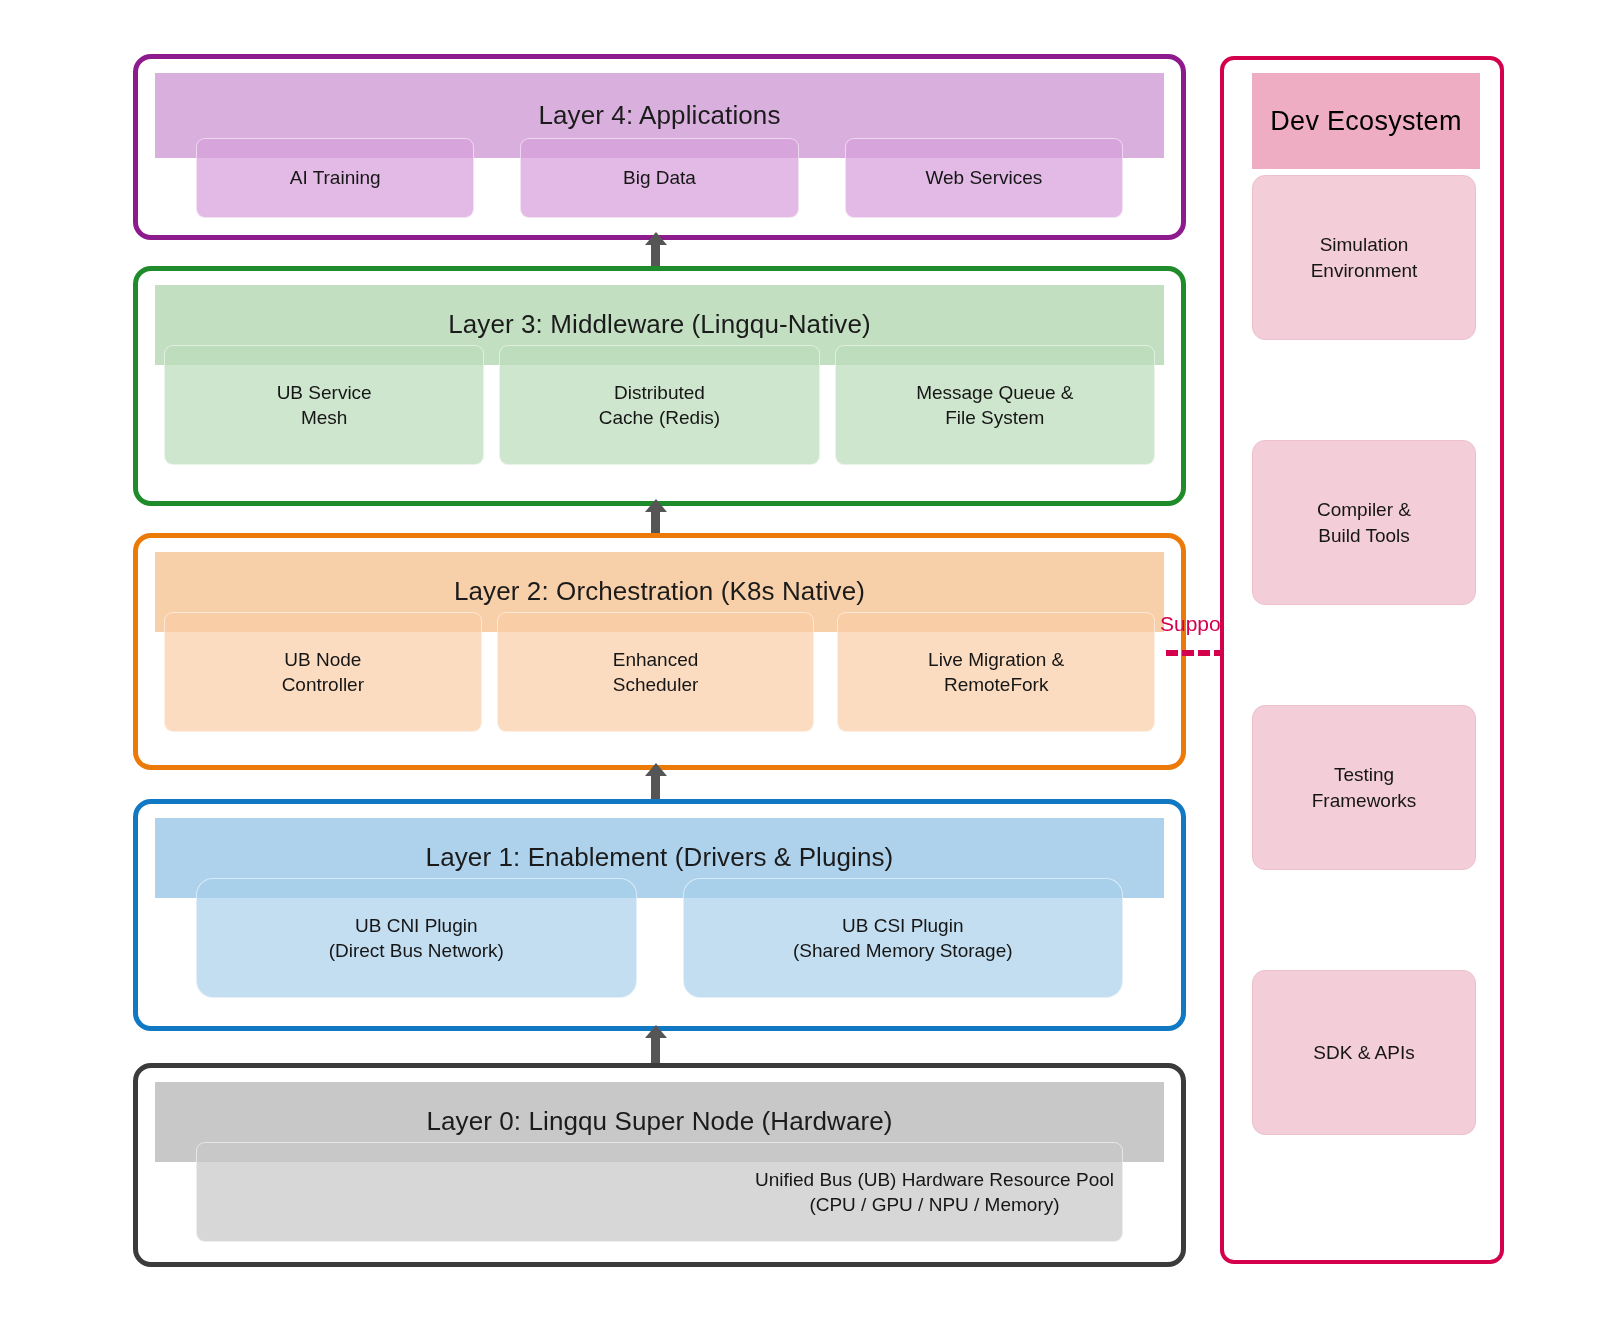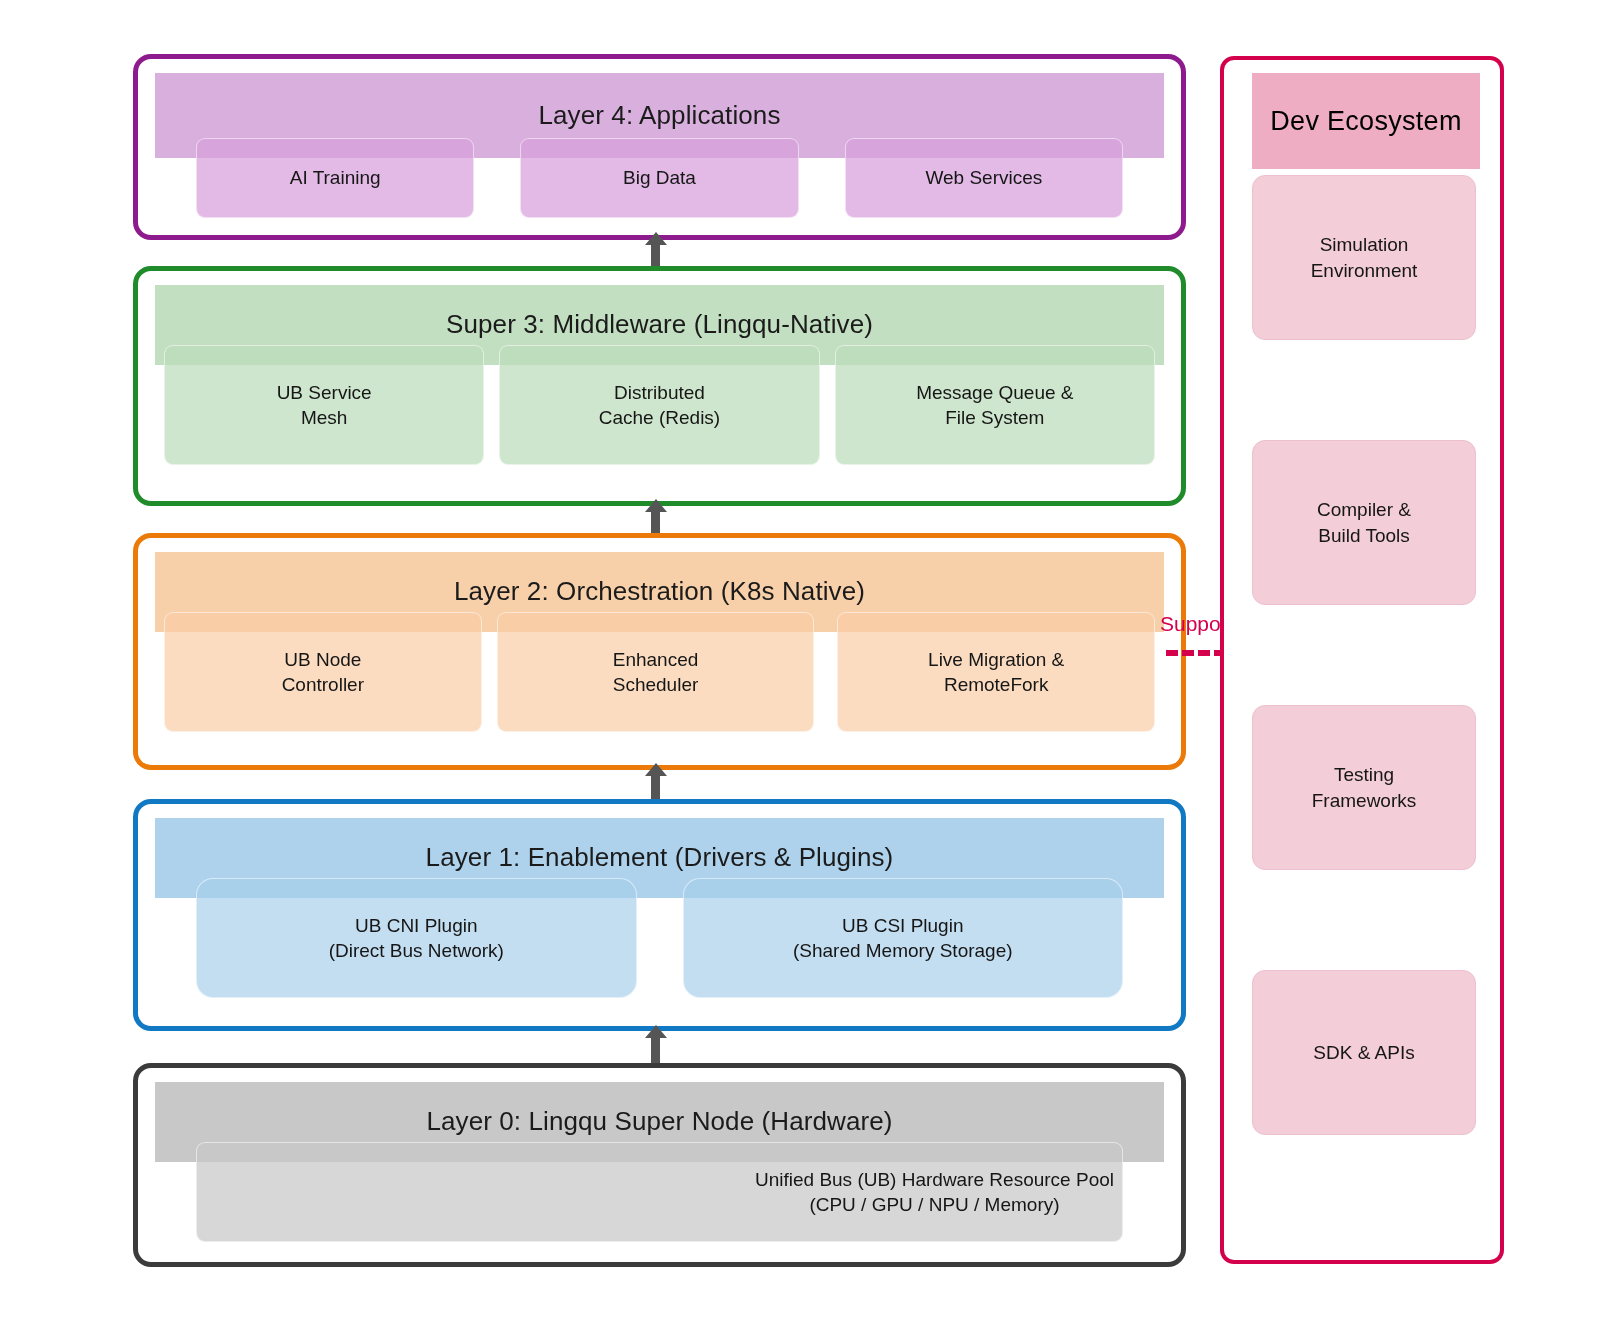--- a/index.html
+++ b/index.html
@@ -181,21 +181,21 @@
       <div class="sub-box" style="flex:1;">
         <span>Web Services</span>
       </div>
     </div>
   </div>
 
   <div class="arrow" style="left:651px; top:243px; height:26px;"></div>
 
   <div class="layer-box l3" style="left:133px; top:266px; width:1053px; height:240px;">
     <div class="layer-header" style="height:80px;">
-      <span>Super 3: Middleware (Lingqu-Native)</span>
+      <span>Layer 3: Middleware (Lingqu-Native)</span>
     </div>
     <div class="sub-row" style="top:74px; height:120px; padding:0 26px; gap:15px;">
       <div class="sub-box" style="flex:1;">
         <span>UB Service<br>Mesh</span>
       </div>
       <div class="sub-box" style="flex:1;">
         <span>Distributed<br>Cache (Redis)</span>
       </div>
       <div class="sub-box" style="flex:1;">
         <span>Message Queue &amp;<br>File System</span>

